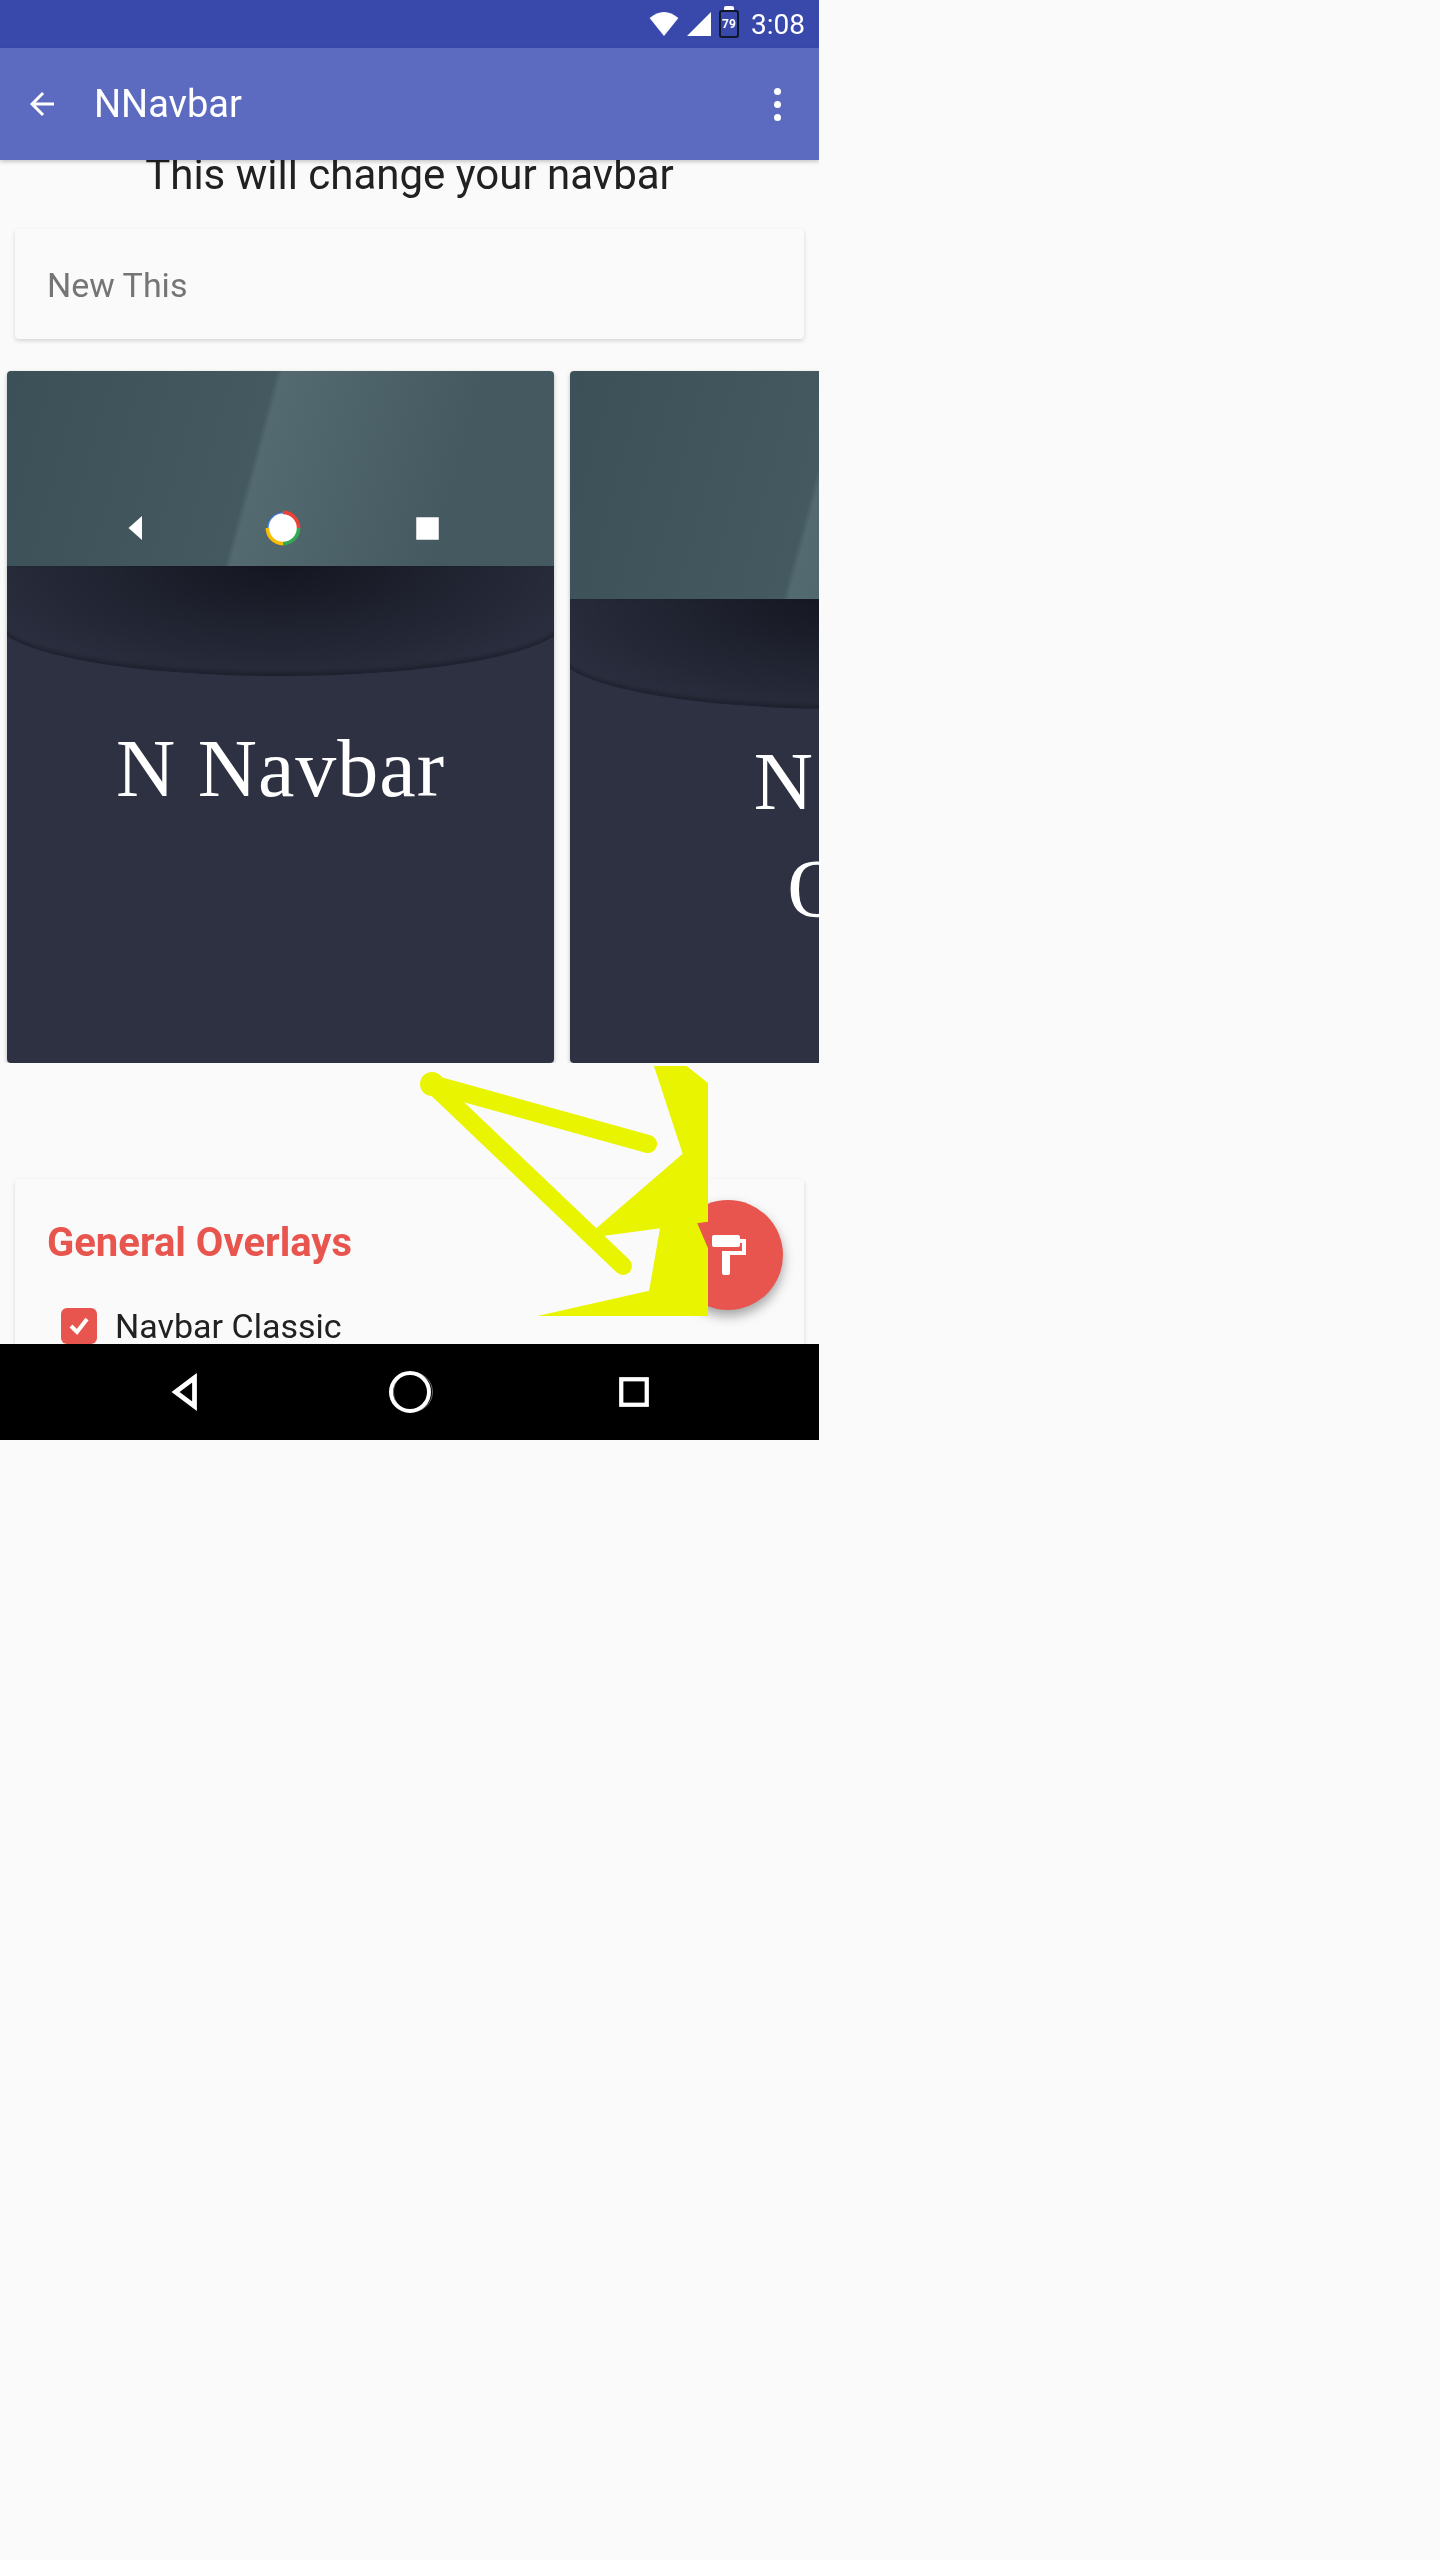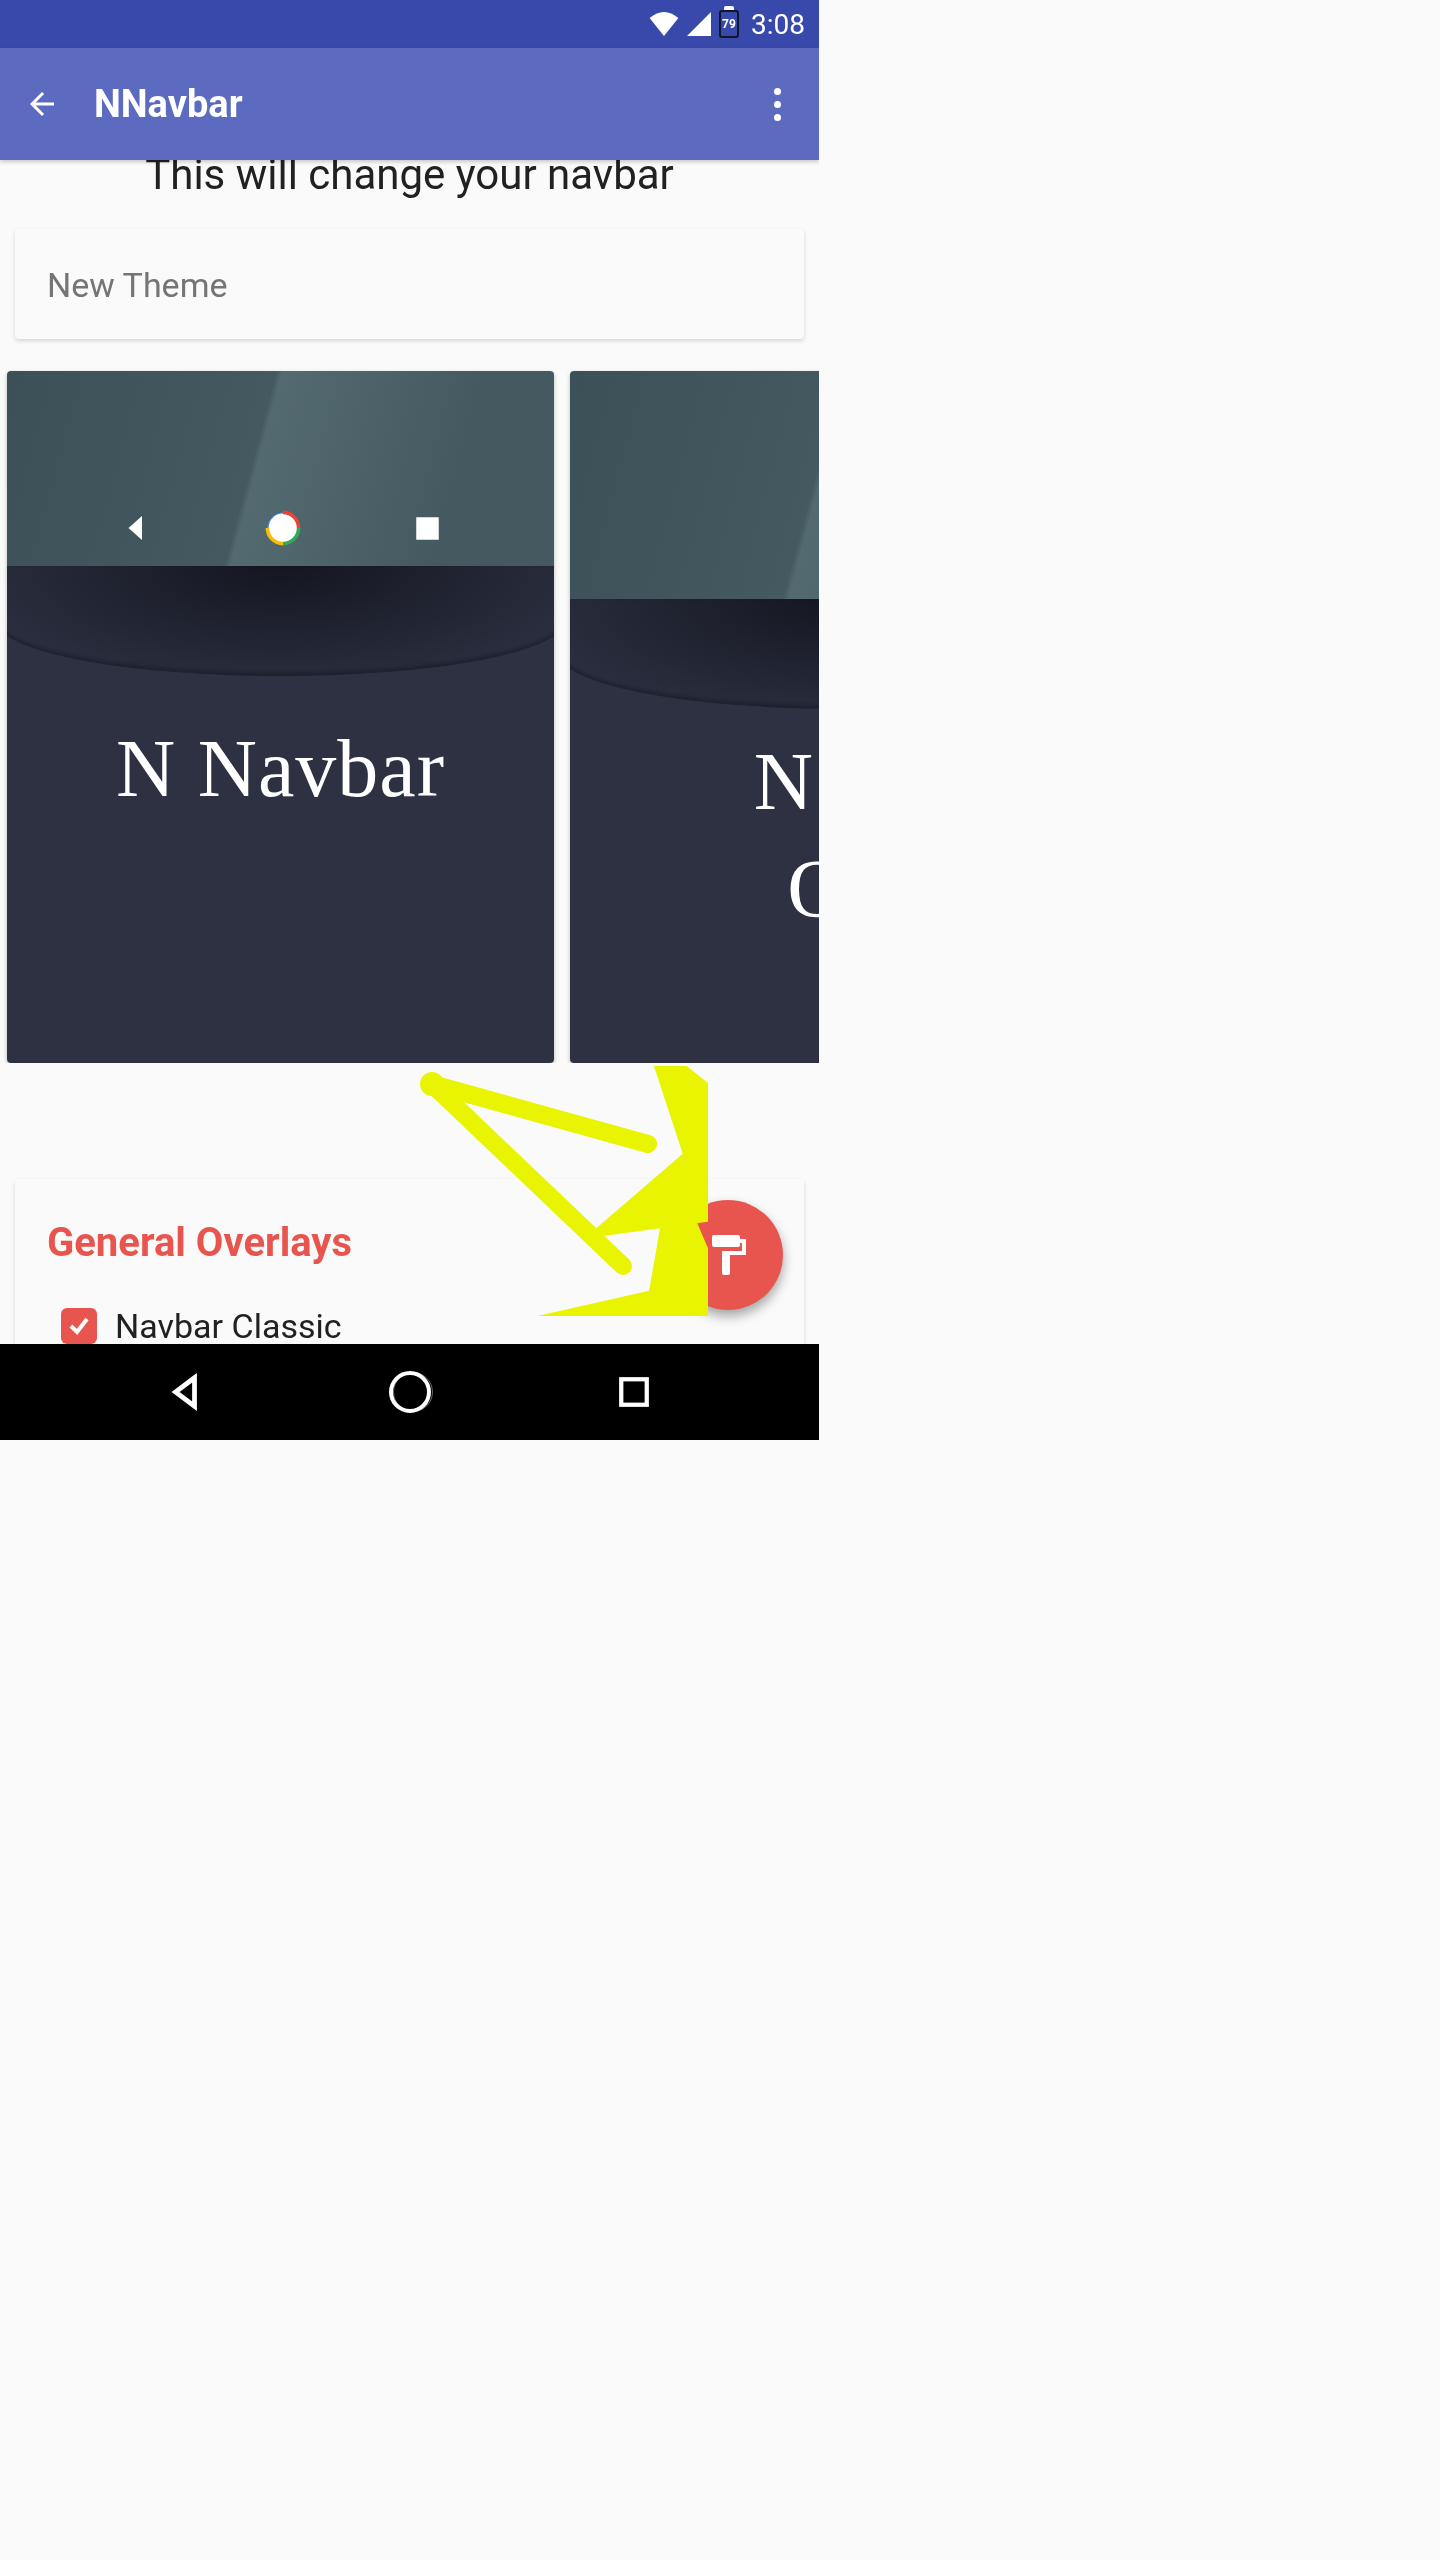--- a/index.html
+++ b/index.html
@@ -69,21 +69,21 @@
     height: 48px;
     display: flex;
     align-items: center;
     justify-content: center;
     cursor: pointer;
   }
   .back-btn svg { fill: #fff; }
   .app-title {
     color: #fff;
     font-size: 38px;
-    font-weight: 700;
+    font-weight: 400;
     margin-left: 28px;
   }
   .menu-btn {
     margin-left: auto;
     width: 48px;
     height: 48px;
     display: flex;
     flex-direction: column;
     align-items: center;
     justify-content: center;
@@ -343,21 +343,21 @@
     <span class="menu-dot"></span>
     <span class="menu-dot"></span>
   </div>
 </div>
 
 <div class="content-area">
 
   <div class="partial-heading">This will change your navbar</div>
 
   <div class="card whats-new-card">
-    <div class="whats-new-text">New Theme</div>
+    <div class="whats-new-text">New This</div>
   </div>
 
   <div class="theme-carousel">
     <div class="theme-card">
       <div class="phone-top">
         <div class="nav-buttons">
           <svg width="30" height="30" viewBox="0 0 20 20">
               <path fill="#fff" d="M14 2 L5 10 L14 18 Z"></path>
             </svg>
           <svg width="36" height="36" viewBox="0 0 30 30">

